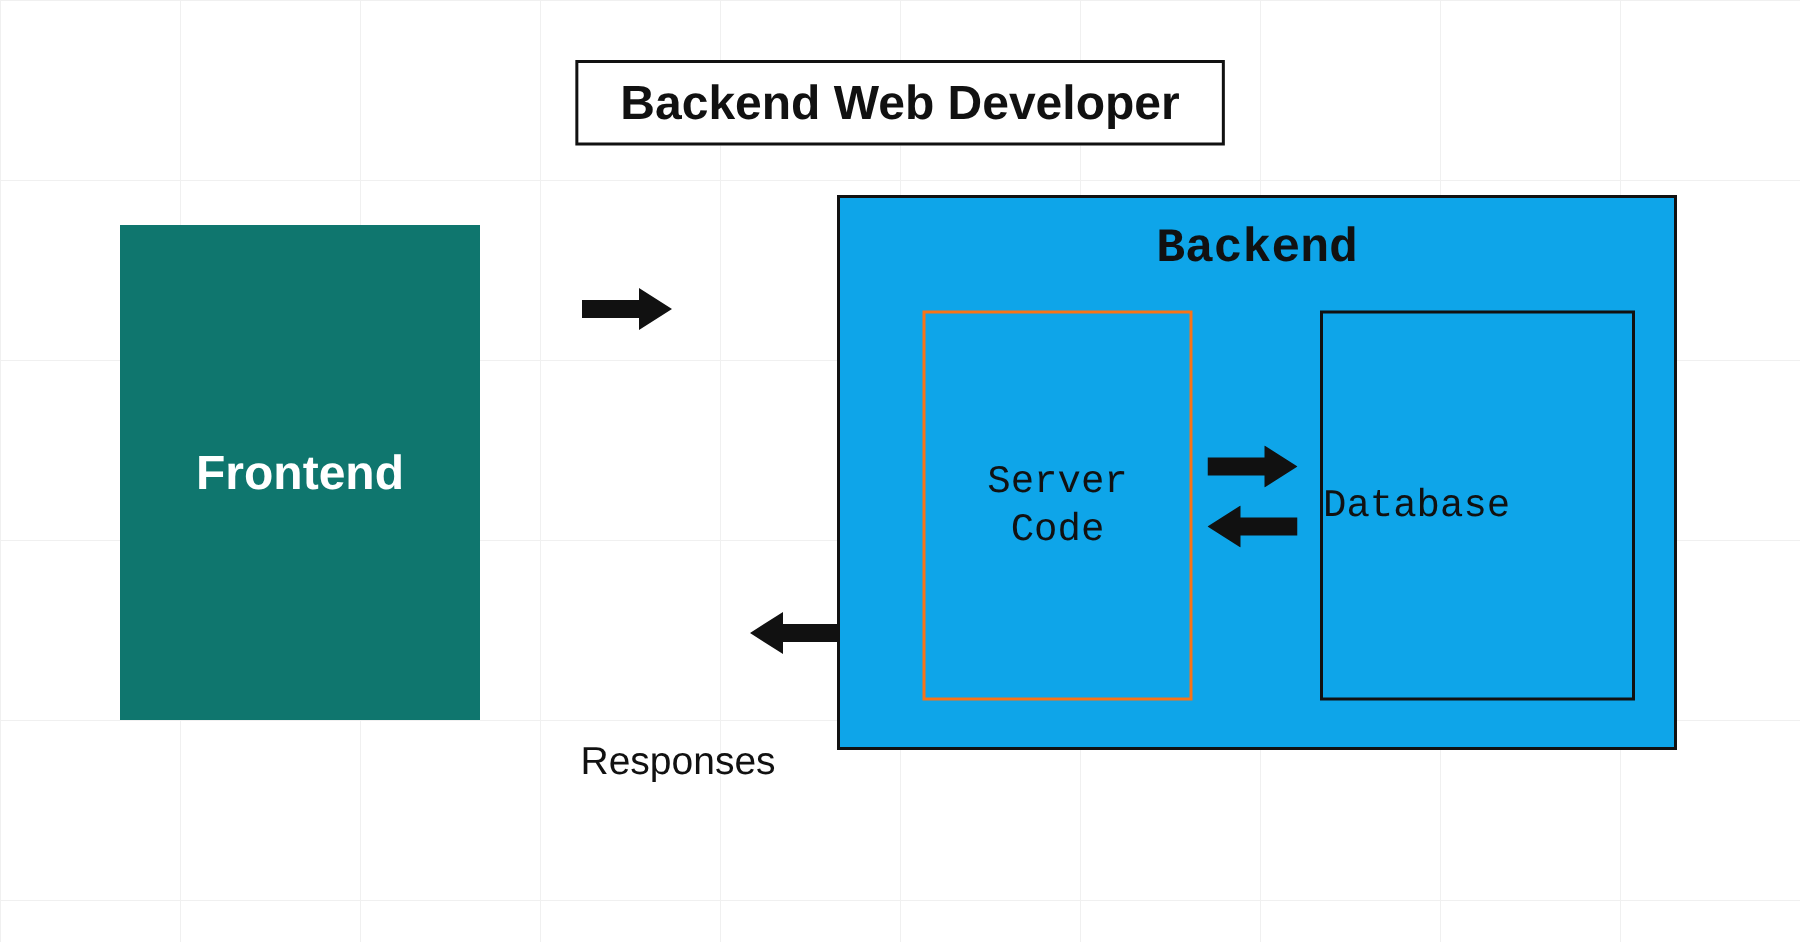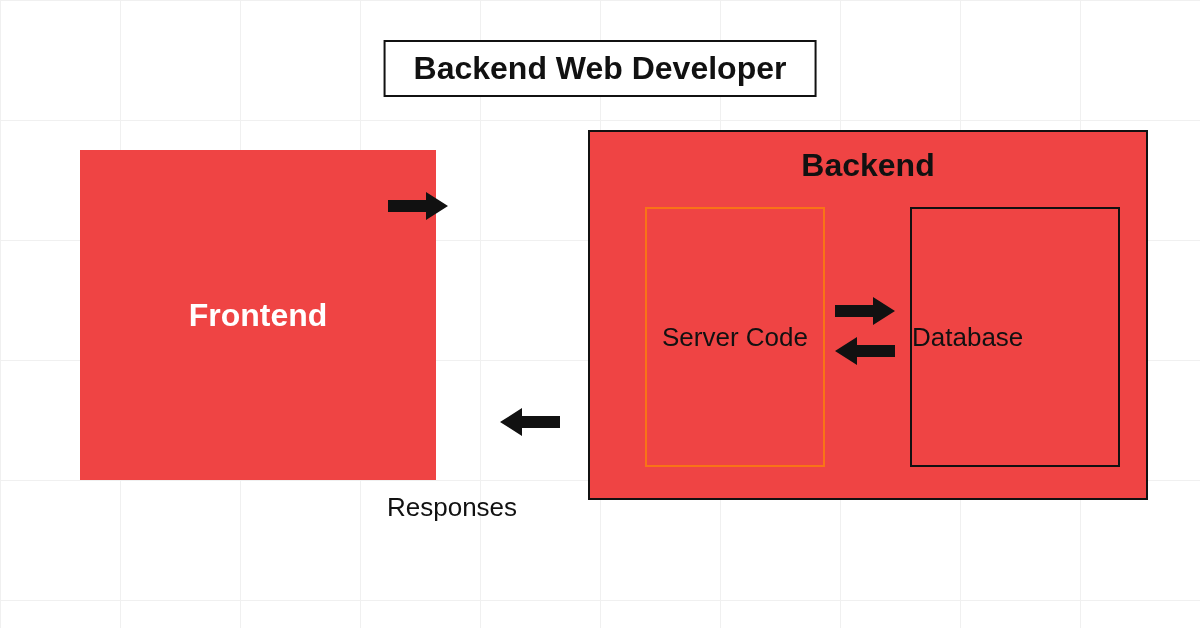--- a/index.html
+++ b/index.html
@@ -28,34 +28,35 @@
     padding: 8px 28px;
     font-weight: 800;
     font-size: 32px;
     color: #111;
     background: #fff;
   }
 
   .frontend-box {
     position: absolute;
     left: 80px; top: 150px;
-    width: 356px; height: 330px;
-    background: #ef4444;
+    width: 240px; height: 330px;
+    background: #0f766e;
     display: flex; align-items: center; justify-content: center;
   }
   .frontend-box .label {
     color: #fff; font-weight: 800; font-size: 32px;
   }
 
   .backend-box {
     position: absolute;
-    left: 588px; top: 130px;
+    left: 558px; top: 130px;
     width: 560px; height: 370px;
-    background: #ef4444;
+    background: #0ea5e9;
     border: 2px solid #111;
+    font-family: Liberation Mono, monospace;
   }
   .backend-title {
     position: absolute;
     top: 15px; left: 0; right: 0;
     text-align: center;
     font-weight: 800; font-size: 32px; color: #111;
   }
   .server-box {
     position: absolute;
     left: 55px; top: 75px;

